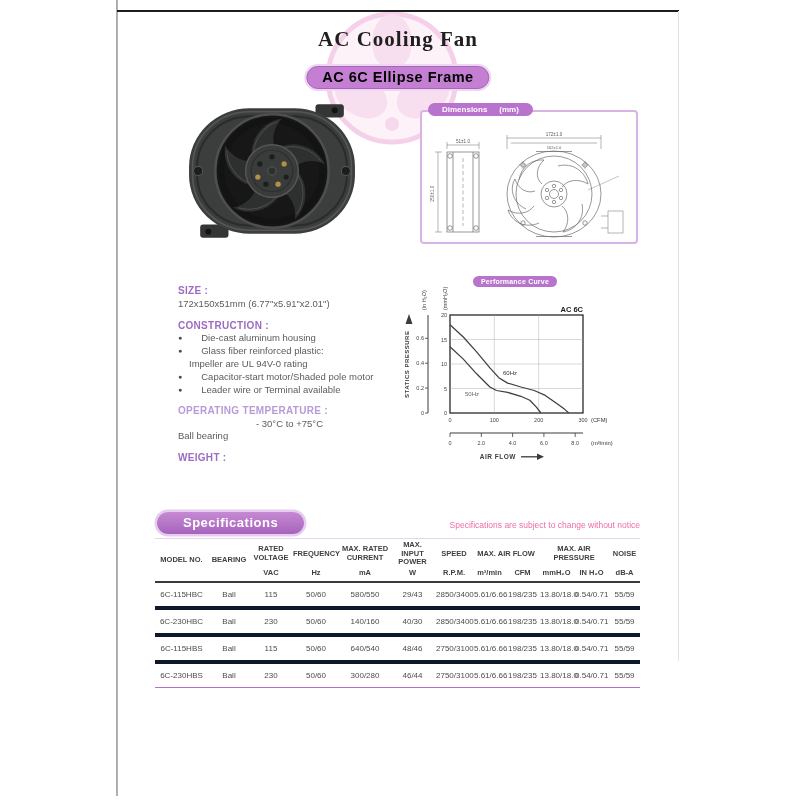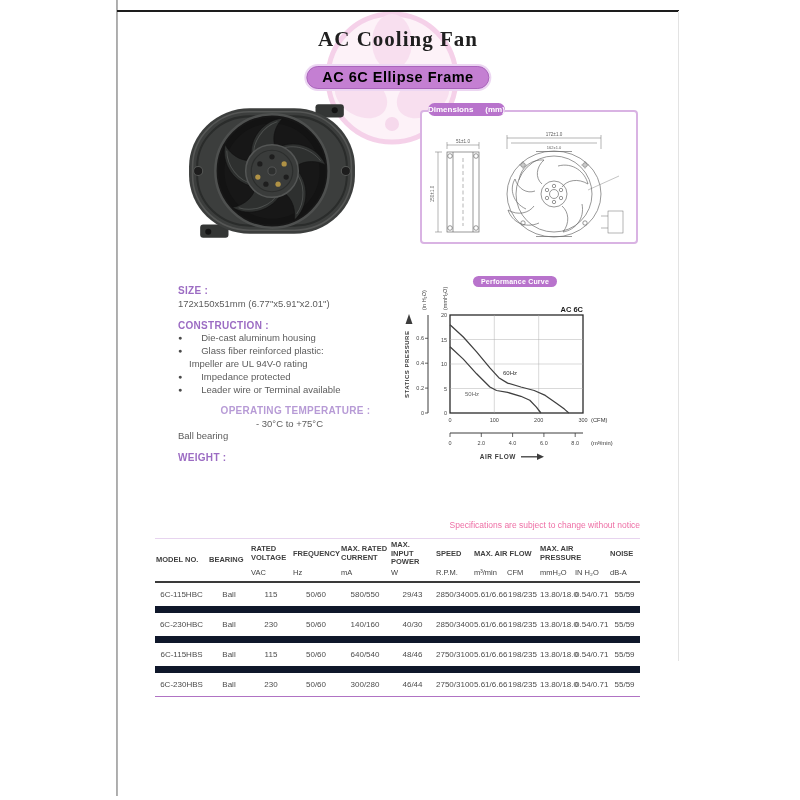--- a/index.html
+++ b/index.html
@@ -30,28 +30,28 @@
 
   .fan-photo { position:absolute; left:186px; top:102px; z-index:1; }
 
   .dims-box {
     position:absolute; left:420px; top:110px; width:218px; height:134px;
     border:2px solid #d9b3e3; border-radius:4px; background:#fff;
   }
   .dims-pill {
     position:absolute; left:428px; top:103px; z-index:3;
     background:#b873cc; color:#fff; font-size:8px; font-weight:bold;
-    padding:2px 0; border-radius:7px; display:flex; gap:12px; white-space:nowrap;
+    padding:2px 14px; border-radius:7px; display:flex; gap:12px; white-space:nowrap;
   }
   .dims-svg { position:absolute; left:1px; top:6px; }
 
   .left-col { position:absolute; left:178px; top:276px; width:235px; font-size:9.5px;
               color:#5c5c5c; line-height:12.8px; z-index:1; }
   .p-head  { color:#9c6cc3; font-weight:bold; font-size:10px; letter-spacing:.3px; margin-top:9px; }
-  .p-head.light { color:#b79bd6;text-align:center; }
+  .p-head.light { color:#b79bd6; }
   .bullet-row { display:flex; gap:19px; align-items:flex-start; }
   .bullet-dot { font-size:7px; line-height:12.8px; color:#4a4a4a; }
   .sub-line { padding-left:11px; }
   .op-row { display:flex; }
   .op-row .op-l { width:78px;margin-top:12px; }
 
   .perf-pill {
     position:absolute; left:473px; top:276px; z-index:2;
     background:#b873cc; color:#fff; font-size:7px; font-weight:bold;
     padding:2px 8px; border-radius:6px; white-space:nowrap; letter-spacing:.2px;
@@ -66,28 +66,28 @@
   }
   .spec-notice {
     position:absolute; right:160px; top:520px; color:#ee6fa5; font-size:8.5px; z-index:2;
   }
   table.specs {
     position:absolute; left:155px; top:538px; width:485px;
     border-collapse:collapse; table-layout:fixed; z-index:1;
     border-top:1px solid #e7d4ef;
   }
   table.specs thead th {
-    font-size:7.5px; font-weight:bold; color:#3f3f3f; text-align:left;
+    font-size:7.5px; font-weight:bold; color:#3f3f3f; text-align:center;
     padding:2px 1px 1px; line-height:8.5px; vertical-align:middle;
   }
-  table.specs thead tr.units th { font-weight:normal; padding:1px 1px 4px;margin-top:22px; }
+  table.specs thead tr.units th { font-weight:bold; padding:1px 1px 4px;margin-top:22px; }
   table.specs thead { border-bottom:2px solid #3a3a3a; }
   table.specs tbody td {
     font-size:8px; color:#4c4c4c; text-align:center; padding:7px 1px;
-    border-bottom:7px solid #0f172a; white-space:nowrap;
+    border-bottom:4px solid #0f172a; white-space:nowrap;
   }
   table.specs tbody tr:last-child td { border-bottom:1.6px solid #b073c4; }
 
   text { font-family:"Liberation Sans", sans-serif; }
 </style>
 </head>
 <body>
 
 <div class="page">
 
@@ -222,21 +222,21 @@
       <span class="bullet-dot">●</span>
       <span>Die-cast aluminum housing</span>
     </div>
     <div class="bullet-row">
       <span class="bullet-dot">●</span>
       <span>Glass fiber reinforced plastic:</span>
     </div>
     <div class="sub-line">Impeller are UL 94V-0 rating</div>
     <div class="bullet-row">
       <span class="bullet-dot">●</span>
-      <span>Impedance protected</span>
+      <span>Capacitor-start motor/Shaded pole motor</span>
     </div>
     <div class="bullet-row">
       <span class="bullet-dot">●</span>
       <span>Leader wire or Terminal available</span>
     </div>
     <div class="p-head light">OPERATING TEMPERATURE :</div>
     <div class="op-row">
       <span class="op-l">Ball bearing</span>
       <span>- 30°C to +75°C</span>
     </div>
@@ -307,20 +307,21 @@
       <text x="117.6" y="177">4.0</text>
       <text x="148.9" y="177">6.0</text>
       <text x="180.2" y="177">8.0</text>
     </g>
     <text x="196" y="177" font-size="5.8" fill="#333">(m³/min)</text>
     <text x="121" y="191" text-anchor="end" font-size="6.5" font-weight="bold" fill="#3c3c3c" letter-spacing=".5">AIR FLOW</text>
     <line x1="126" y1="188.8" x2="142" y2="188.8" stroke="#3c3c3c" stroke-width="1.3"></line>
     <polygon points="142,185.5 142,192 149,188.8" fill="#3c3c3c"></polygon>
   </svg>
 
+  <div class="spec-pill">Specifications</div>
   <div class="spec-notice">Specifications are subject to change without notice</div>
 
   <table class="specs">
     <colgroup>
       <col style="width:53px">
         <col style="width:42px">
         <col style="width:42px">
         <col style="width:48px">
       <col style="width:50px">
         <col style="width:45px">

